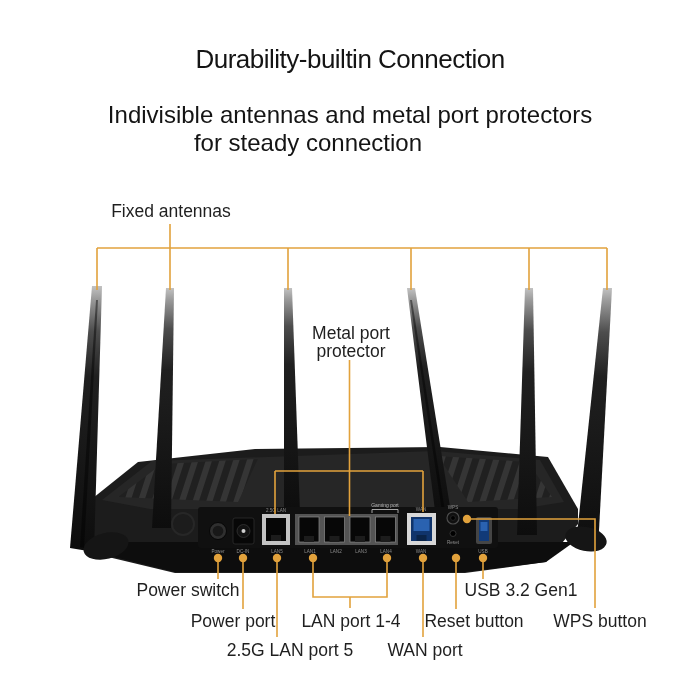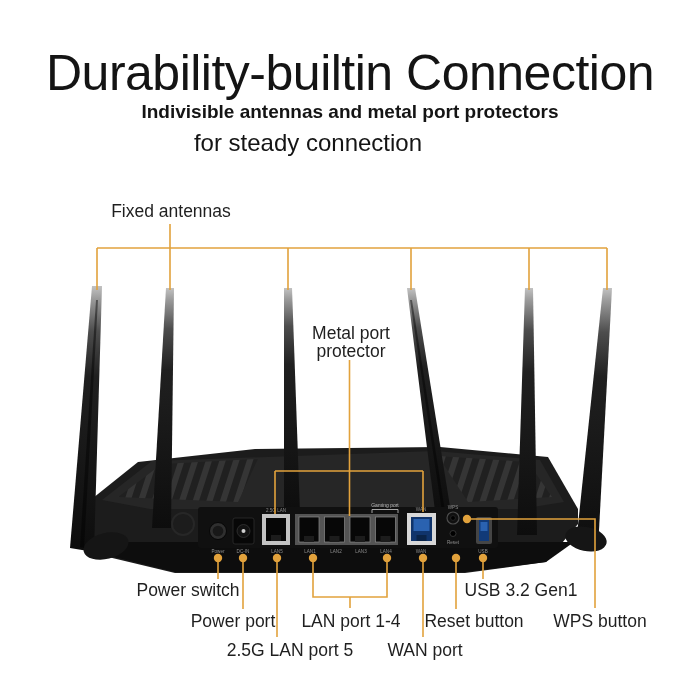--- a/index.html
+++ b/index.html
@@ -1,21 +1,21 @@
 <!DOCTYPE html>
 <html><head>
 <meta charset="utf-8">
 <style>
   html,body{margin:0;padding:0;background:#fff;}
   .page{position:relative;width:700px;height:700px;background:#ffffff;overflow:hidden;
         font-family:"Liberation Sans",sans-serif;}
   .header{position:absolute;top:0;left:0;width:700px;text-align:center;color:#141414;}
-  .title{position:absolute;top:44px;left:0;width:700px;font-size:50px;font-weight:400;
+  .title{position:absolute;top:44px;left:0;width:700px;font-size:26px;font-weight:400;
          letter-spacing:-0.5px;}
-  .sub1{position:absolute;top:101px;left:0;width:700px;font-size:19px;font-weight:700;}
+  .sub1{position:absolute;top:101px;left:0;width:700px;font-size:24px;font-weight:400;}
   .sub2{position:absolute;top:129px;left:0;width:616px;font-size:24px;font-weight:400;}
   svg text{font-family:"Liberation Sans",sans-serif;}
   .callout-label{font-size:17.5px;fill:#1f1f1f;}
   .micro{font-size:4.6px;fill:#8d8d8d;}
   .micro2{font-size:5px;fill:#b9b9b9;}
   .lines{stroke:#E2A23C;stroke-width:1.6;fill:none;}
   .dot{fill:#E2A23C;stroke:none;}
 </style>
 </head>
 <body>

